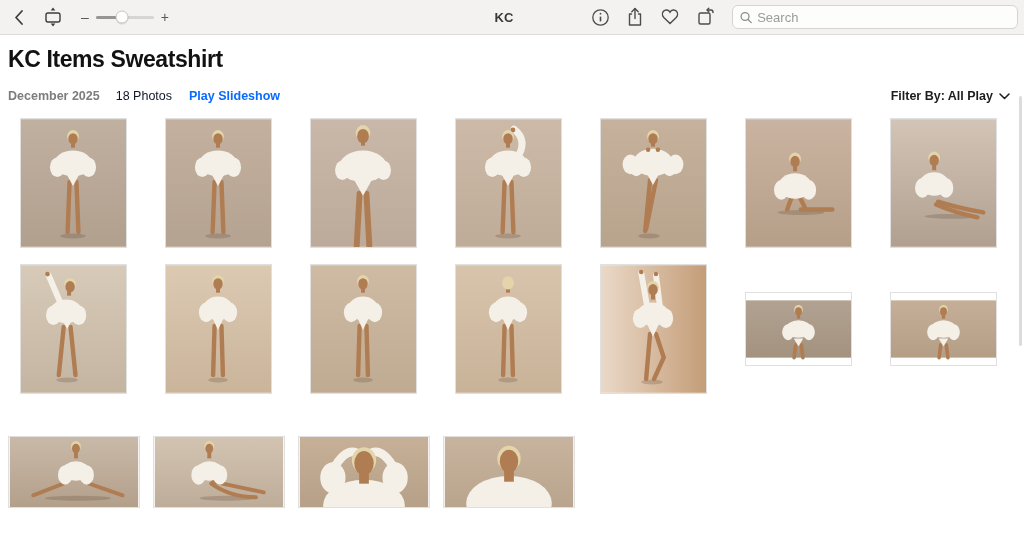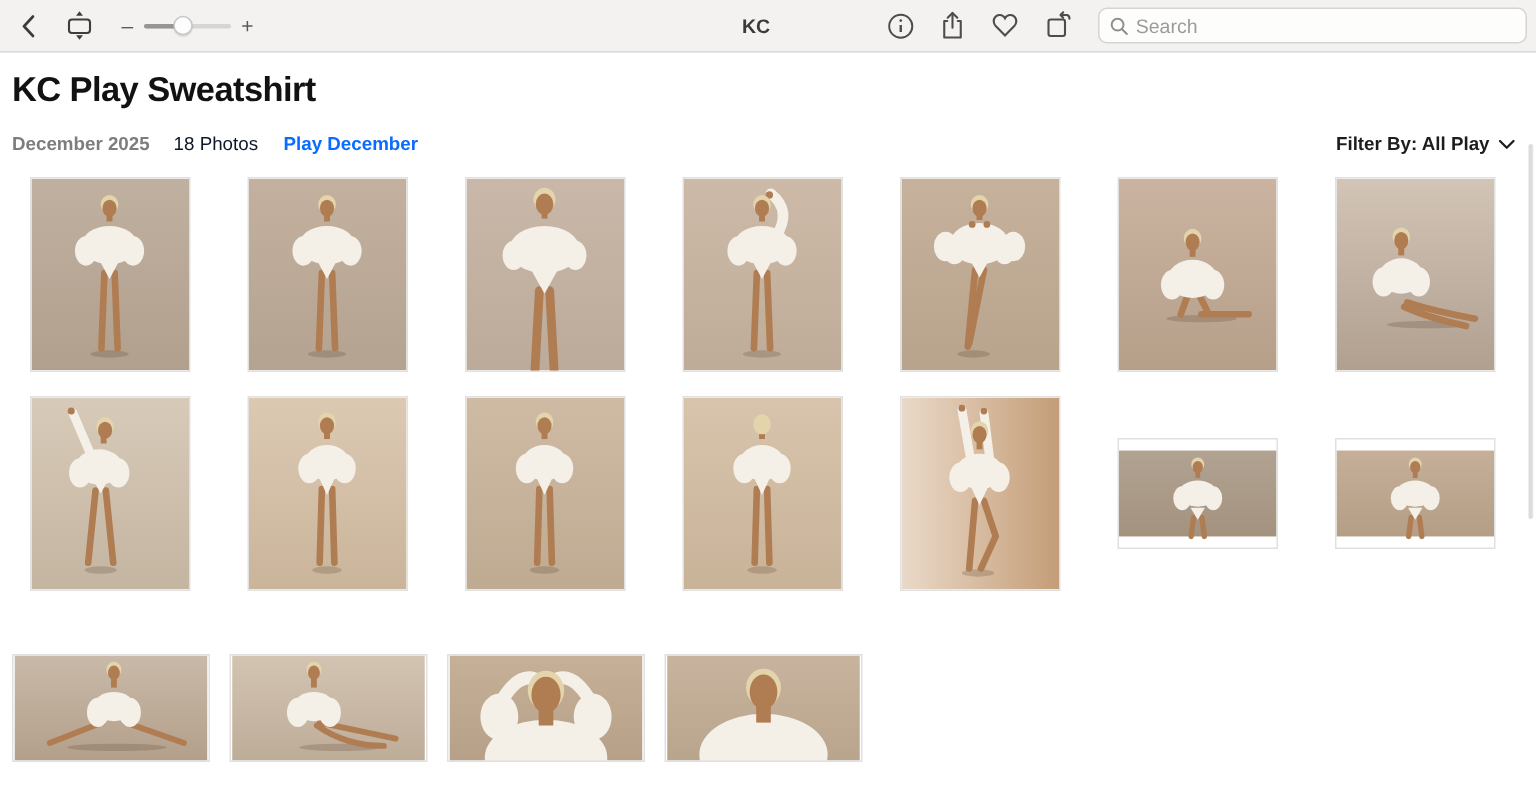--- a/index.html
+++ b/index.html
@@ -125,26 +125,26 @@
       <svg width="13" height="13" viewBox="0 0 13 13" fill="none" stroke="#8e8e8e" stroke-width="1.4" stroke-linecap="round">
         <circle cx="5.4" cy="5.4" r="4.2"></circle>
         <line x1="8.6" y1="8.6" x2="12" y2="12"></line>
       </svg>
       <input type="text" placeholder="Search" style="">
     </label>
   </div>
 </header>
 
 <main class="page">
-  <h1 class="album-title">KC Play Sweatshirt</h1>
+  <h1 class="album-title">KC Items Sweatshirt</h1>
 
   <div class="subrow">
     <span class="sub-date">December 2025</span>
     <span class="sub-count">18 Photos</span>
-    <a class="sub-play">Play December</a>
+    <a class="sub-play">Play Slideshow</a>
     <span class="filter">
       <span>Filter By: All Play</span>
       <svg width="11" height="7" viewBox="0 0 11 7" fill="none" stroke="#1d1d1f" stroke-width="1.5" stroke-linecap="round" stroke-linejoin="round">
           <polyline points="1,1 5.5,5.5 10,1"></polyline>
         </svg>
     </span>
   </div>
 
   <div class="grid" id="grid">
       <div class="row r1">

